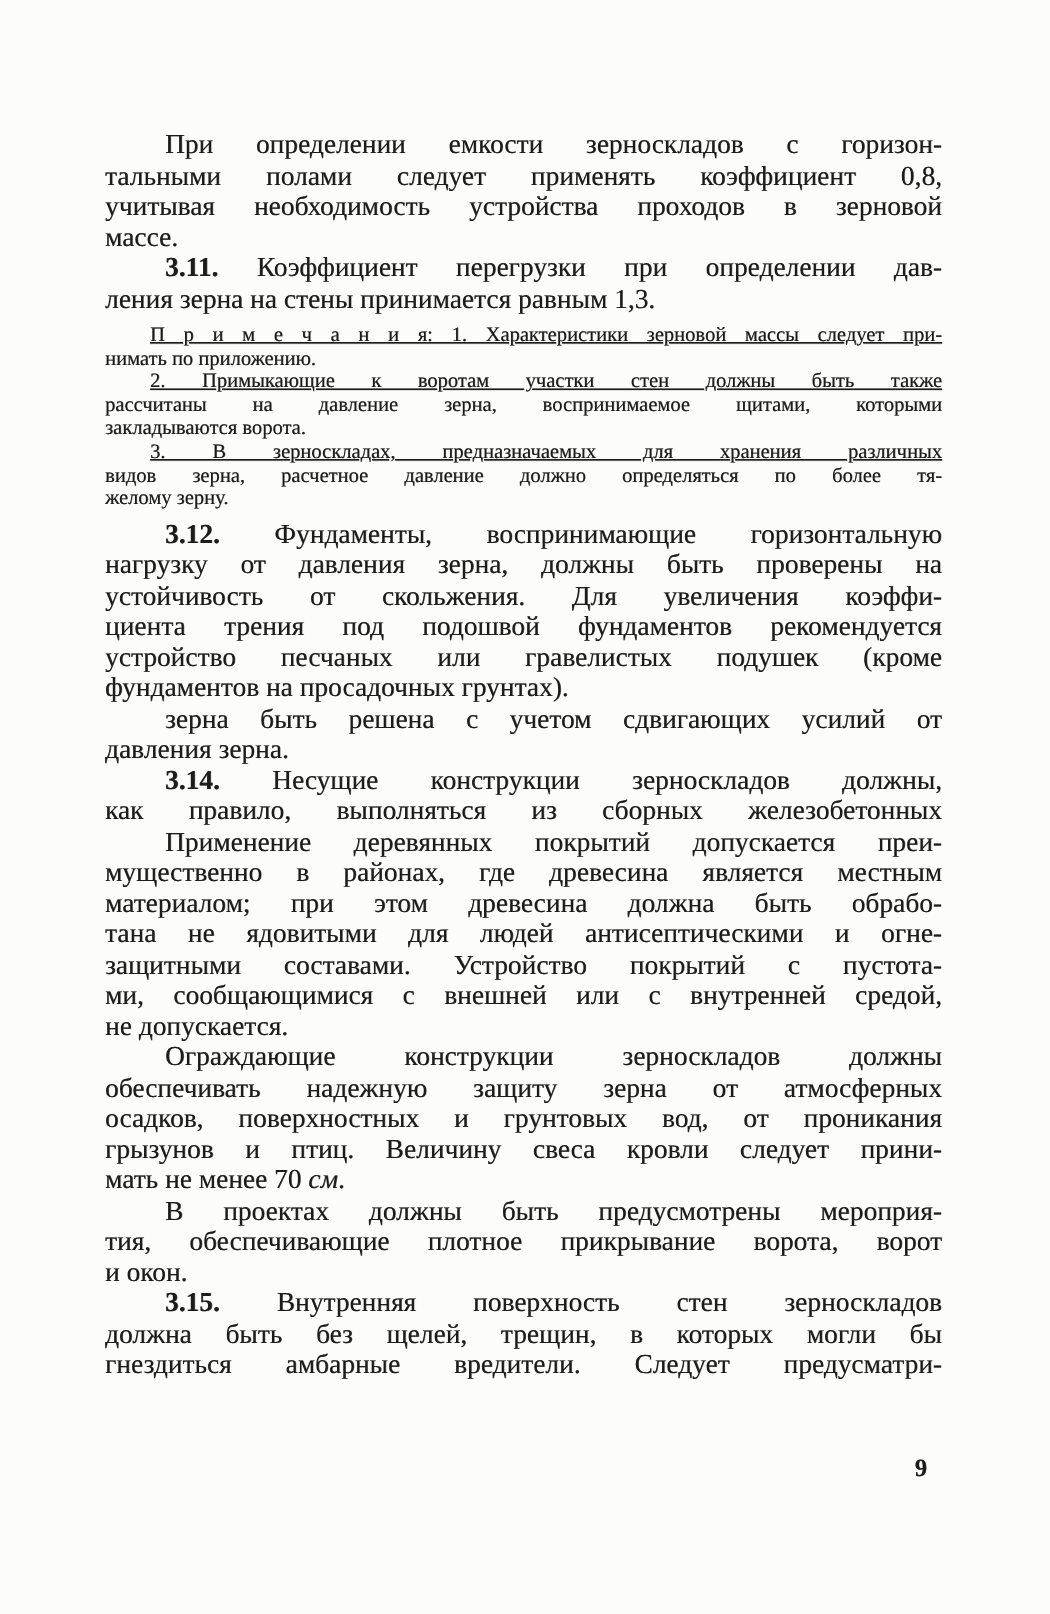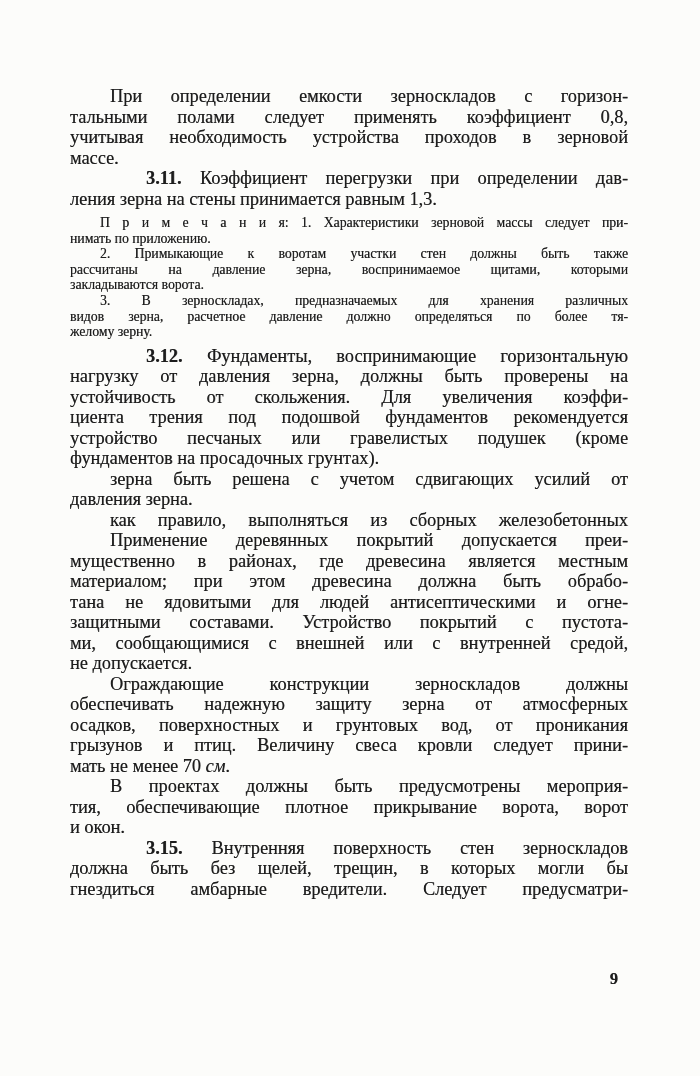--- a/index.html
+++ b/index.html
@@ -7,25 +7,25 @@
   .page{
     position:relative;width:700px;height:796px;background:#fcfcfa;
     color:#1c1c1c;font-family:"Liberation Serif",serif;
     text-shadow:0.3px 0.15px 0 rgba(25,25,25,0.6);
   }
   .text-block{position:absolute;left:70px;top:86px;width:558px;}
   .block{text-align:justify;}
   .block.body{font-size:18.3px;line-height:20.5px;}
   .block.note{font-size:13.7px;line-height:15.6px;}
   .block.body .line:first-child{text-indent:40px;}
-  .block.note .line:first-child{text-indent:30px;}
+  .block.note .line:first-child{text-indent:30px;text-decoration:underline;}
   .block.gap-top{margin-top:6px;}
   .line{text-align:justify;text-align-last:justify;white-space:normal;}
   .line.last{text-align-last:left;}
-  .line b{font-weight:bold;margin-left:36px;}
+  .line b{font-weight:bold;}
   .line i{}
   .page-number{
     position:absolute;top:969px;left:70px;width:548px;
     text-align:right;font-size:16.5px;font-weight:bold;
     font-family:"Liberation Serif",serif;
   }
 </style>
 </head>
 <body>
 
@@ -61,20 +61,21 @@
         <div class="line">устойчивость от скольжения. Для увеличения коэффи-</div>
         <div class="line">циента трения под подошвой фундаментов рекомендуется</div>
         <div class="line">устройство песчаных или гравелистых подушек  (кроме</div>
         <div class="line last">фундаментов на просадочных грунтах).</div>
       </div>
       <div class="block body">
         <div class="line">зерна быть решена с учетом сдвигающих усилий от</div>
         <div class="line last">давления зерна.</div>
       </div>
       <div class="block body">
+        <div class="line"><b>3.14.</b> Несущие конструкции зерноскладов должны,</div>
         <div class="line">как правило, выполняться из сборных  железобетонных</div>
       </div>
       <div class="block body">
         <div class="line">Применение деревянных покрытий допускается преи-</div>
         <div class="line">мущественно в районах, где древесина является местным</div>
         <div class="line">материалом; при этом древесина должна быть обрабо-</div>
         <div class="line">тана не ядовитыми для людей антисептическими и огне-</div>
         <div class="line">защитными составами. Устройство покрытий с пустота-</div>
         <div class="line">ми, сообщающимися с внешней или с внутренней средой,</div>
         <div class="line last">не допускается.</div>

